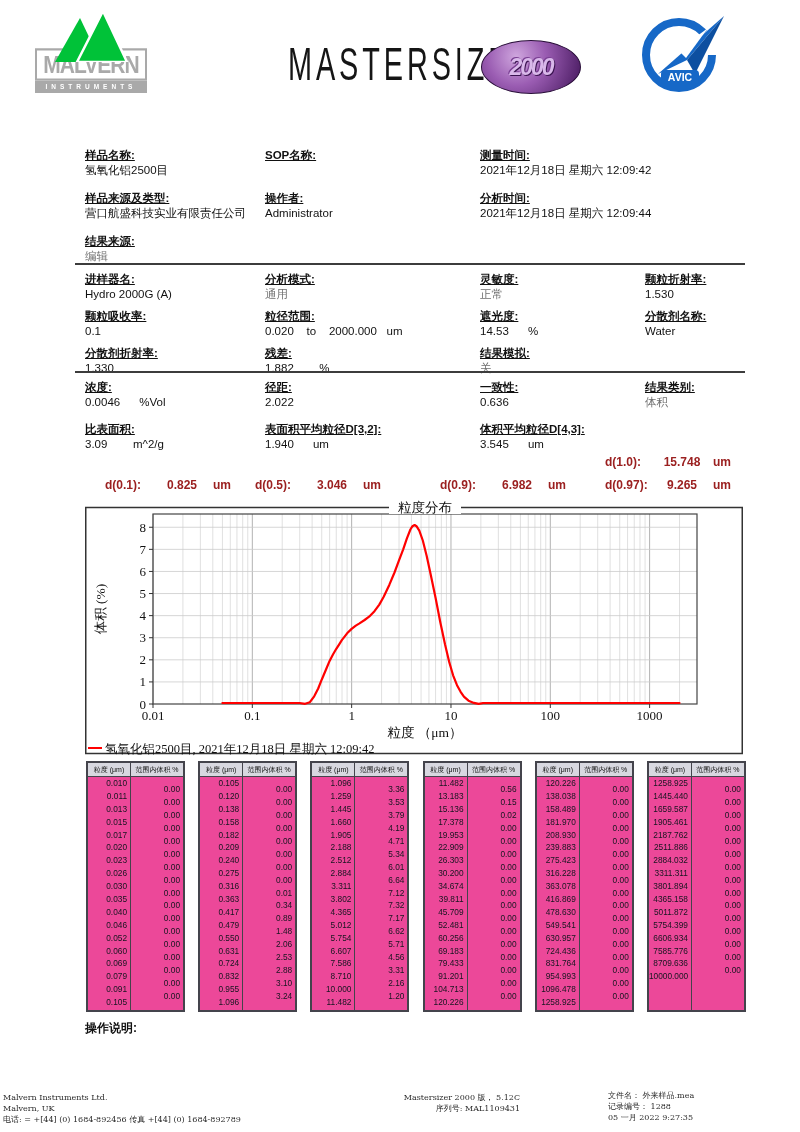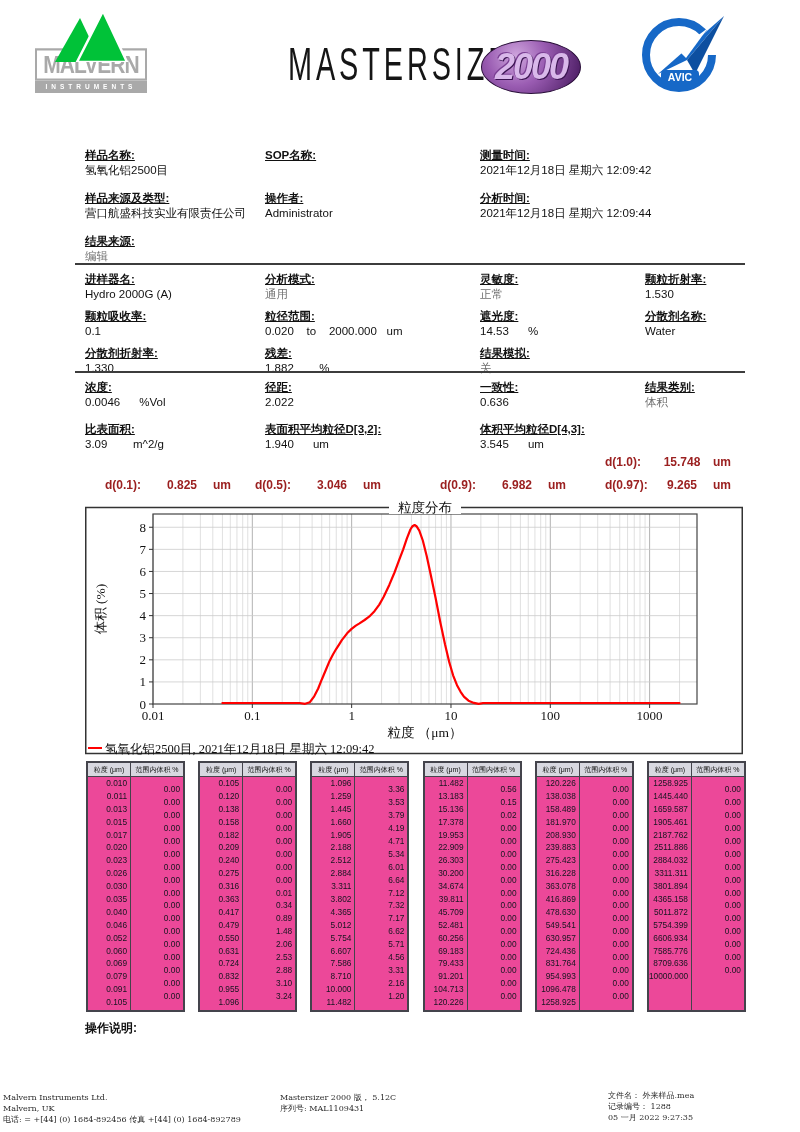--- a/index.html
+++ b/index.html
@@ -11,21 +11,21 @@
   .malvern svg { display:block; margin:0 auto -12px auto; position:relative; z-index:2; }
   .mbox { border:2px solid #a9a9a9; background:#fff; color:#a9a9a9; font-weight:bold; font-size:21px;
           letter-spacing:-1px; padding:1px 2px 0 2px; transform:scaleY(1.12); position:relative; z-index:1; }
   .mstrip { margin-top:2px; background:#a9a9a9; color:#fff; font-size:6.5px; letter-spacing:4px;
             height:12px; line-height:12px; font-weight:bold; }
   .mastersizer { position:absolute; left:288px; top:44px; font-size:37px; font-weight:500; color:#151515;
                  letter-spacing:5px; transform:scale(0.78,1.25); transform-origin:left center; white-space:nowrap; }
   .badge2000 { position:absolute; left:481px; top:40px; width:100px; height:54px; border-radius:50%;
                background:radial-gradient(circle at 35% 30%, #cfa6de 0%, #9a5cb2 40%, #57266f 85%, #3a1450 100%);
                border:1px solid #2a0f3a; display:flex; align-items:center; justify-content:center; }
-  .badge2000 span { font-style:italic; font-weight:bold; font-size:36px; color:#d9b8ea;
+  .badge2000 span { font-style:italic; font-weight:bold; font-size:23px; color:#d9b8ea;
                     text-shadow:1px 1px 0 #3a1450, -1px -1px 0 #7a3f93; letter-spacing:-2px; }
   .avic { position:absolute; left:638px; top:14px; }
 
   
   .rtitle { position:absolute; left:0; top:106px; width:740px; text-align:center; font-size:22px;
             font-weight:bold; letter-spacing:2px; color:#111; }
 
   
   .grid { position:absolute; left:85px; width:670px; display:grid; }
   .g-sample  { top:148px; grid-template-columns:180px 215px 275px; row-gap:13px; }
@@ -60,21 +60,21 @@
   .pcol.sizes { width:43px; border-right:1px solid #44444c; }
   .pcol.vols  { flex:1; padding-top:6.4px; }
   .pr { height:12.9px; line-height:12.9px; font-size:8.3px; text-align:right; padding-right:3px; color:#15151f; }
 
   
   .notes { position:absolute; left:85px; top:1020px; font-size:12px; font-weight:bold; }
   .footer { position:absolute; left:0; top:1090px; width:800px; font-family:"DejaVu Serif", serif;
             font-size:8px; color:#2a2a2a; }
   .fcol { position:absolute; line-height:11px; white-space:nowrap; }
   .f-left { left:3px; top:2px; }
-  .f-center { left:280px; top:2px; width:240px; text-align:left; }
+  .f-center { left:280px; top:2px; width:240px; text-align:right; }
   .f-right { left:608px; top:0; }
 </style>
 </head>
 <body>
 
 <div class="page">
 
   <div class="malvern">
     <svg width="76" height="54" viewBox="0 0 76 54">
       <polygon points="2,54 27,10 48,54" fill="#00c238"></polygon>

